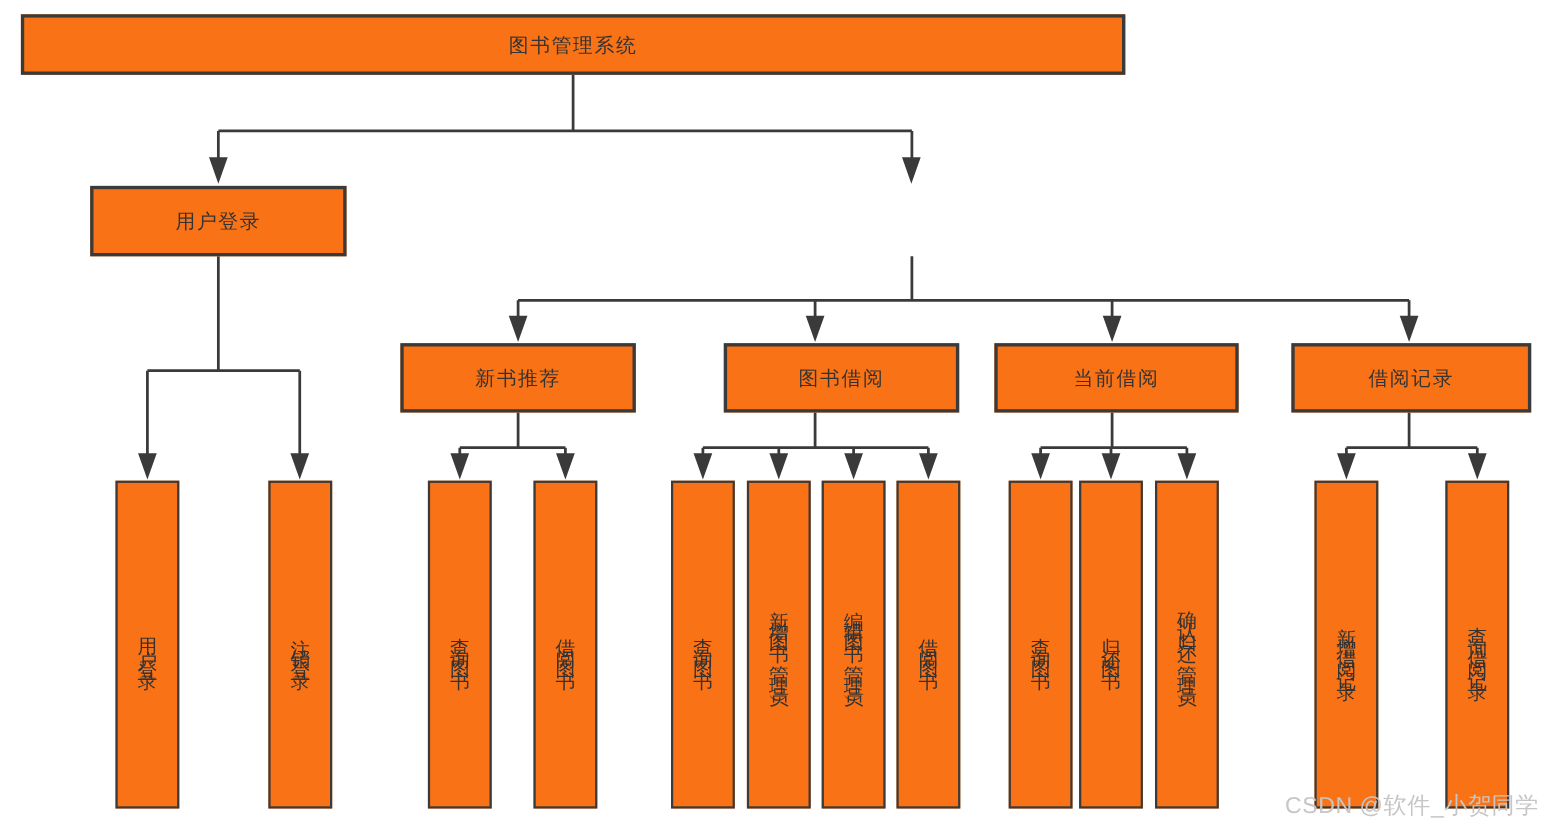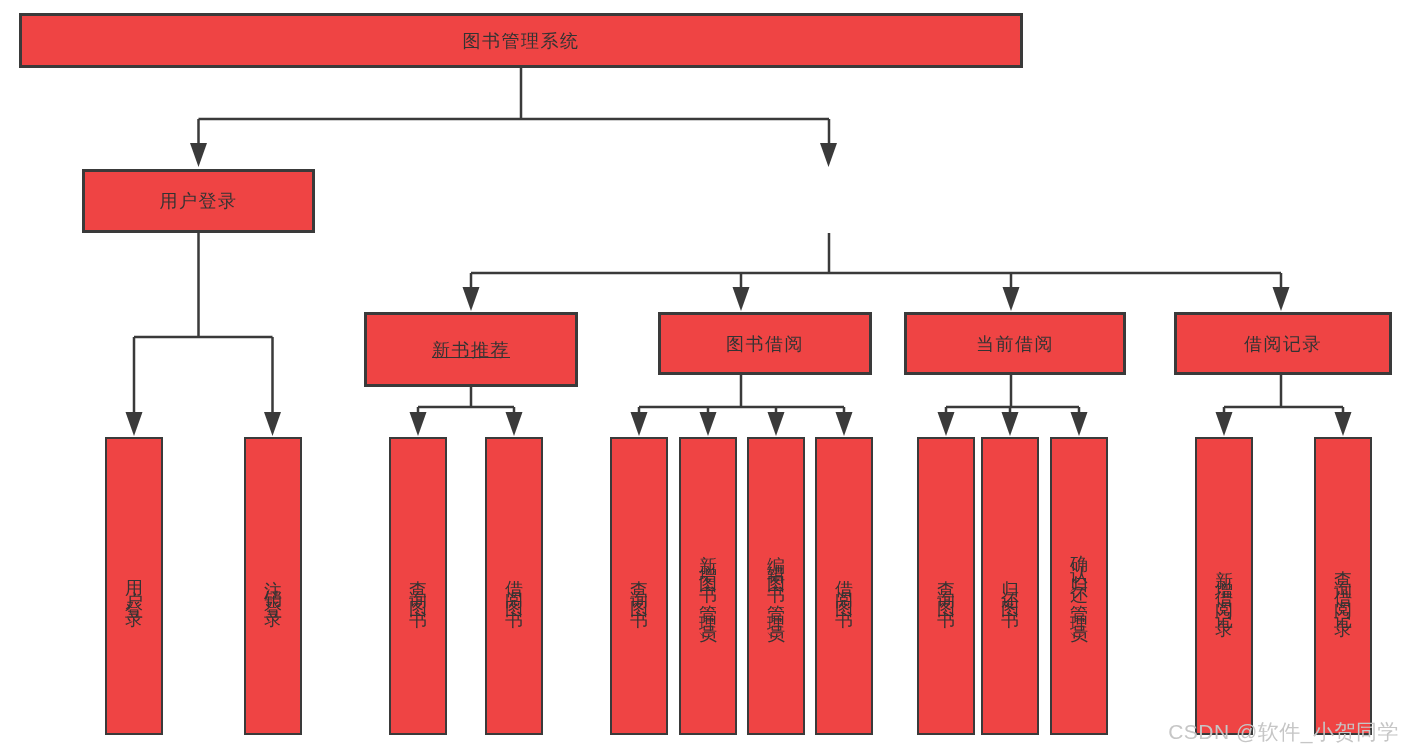--- a/index.html
+++ b/index.html
@@ -5,21 +5,21 @@
   html,body { margin:0; padding:0; background:#ffffff; }
   .stage {
     position:relative; width:1405px; height:747px; background:#ffffff;
     font-family:"Liberation Sans", sans-serif; overflow:hidden;
     color:#333333;
   }
   .wires { position:absolute; left:0; top:0; width:1405px; height:747px; }
   .wires path { stroke:#3a3a3a; stroke-width:2.5; fill:none; }
   .wires polygon { fill:#3a3a3a; stroke:none; }
   .box {
-    position:absolute; box-sizing:border-box; background:#ef4444;
+    position:absolute; box-sizing:border-box; background:#f97316;
     border:3px solid #3a3a3a; display:flex; align-items:center; justify-content:center;
     color:#333333;
   }
   .hbox { font-size:18px; letter-spacing:1.5px; white-space:nowrap; }
   .vbox {
     border-width:2.5px;
     writing-mode:vertical-rl; text-orientation:mixed;
     font-size:18px; letter-spacing:10px; line-height:1;
   }
   .watermark {
@@ -68,21 +68,21 @@
     <polygon points="1001.5,412 1018.5,412 1010,436"></polygon>
     <polygon points="1070.5,412 1087.5,412 1079,436"></polygon>
     <polygon points="1215.5,412 1232.5,412 1224,436"></polygon>
     <polygon points="1334.5,412 1351.5,412 1343,436"></polygon>
   </svg>
 
   <div class="box hbox" style="left:19px;top:13px;width:1004px;height:55px;">图书管理系统</div>
 
   <div class="box hbox" style="left:82px;top:169px;width:233px;height:64px;">用户登录</div>
 
-  <div class="box hbox" style="left:364px;top:312px;width:214px;height:75px;text-decoration:underline;">新书推荐</div>
+  <div class="box hbox" style="left:364px;top:312px;width:214px;height:63px;">新书推荐</div>
   <div class="box hbox" style="left:658px;top:312px;width:214px;height:63px;">图书借阅</div>
   <div class="box hbox" style="left:904px;top:312px;width:222px;height:63px;">当前借阅</div>
   <div class="box hbox" style="left:1174px;top:312px;width:218px;height:63px;">借阅记录</div>
 
   <div class="box vbox" style="left:105px;top:437px;width:58px;height:298px;">用户登录</div>
   <div class="box vbox" style="left:244px;top:437px;width:58px;height:298px;">注销登录</div>
 
   <div class="box vbox" style="left:389px;top:437px;width:58px;height:298px;">查询图书</div>
   <div class="box vbox" style="left:485px;top:437px;width:58px;height:298px;">借阅图书</div>
 

